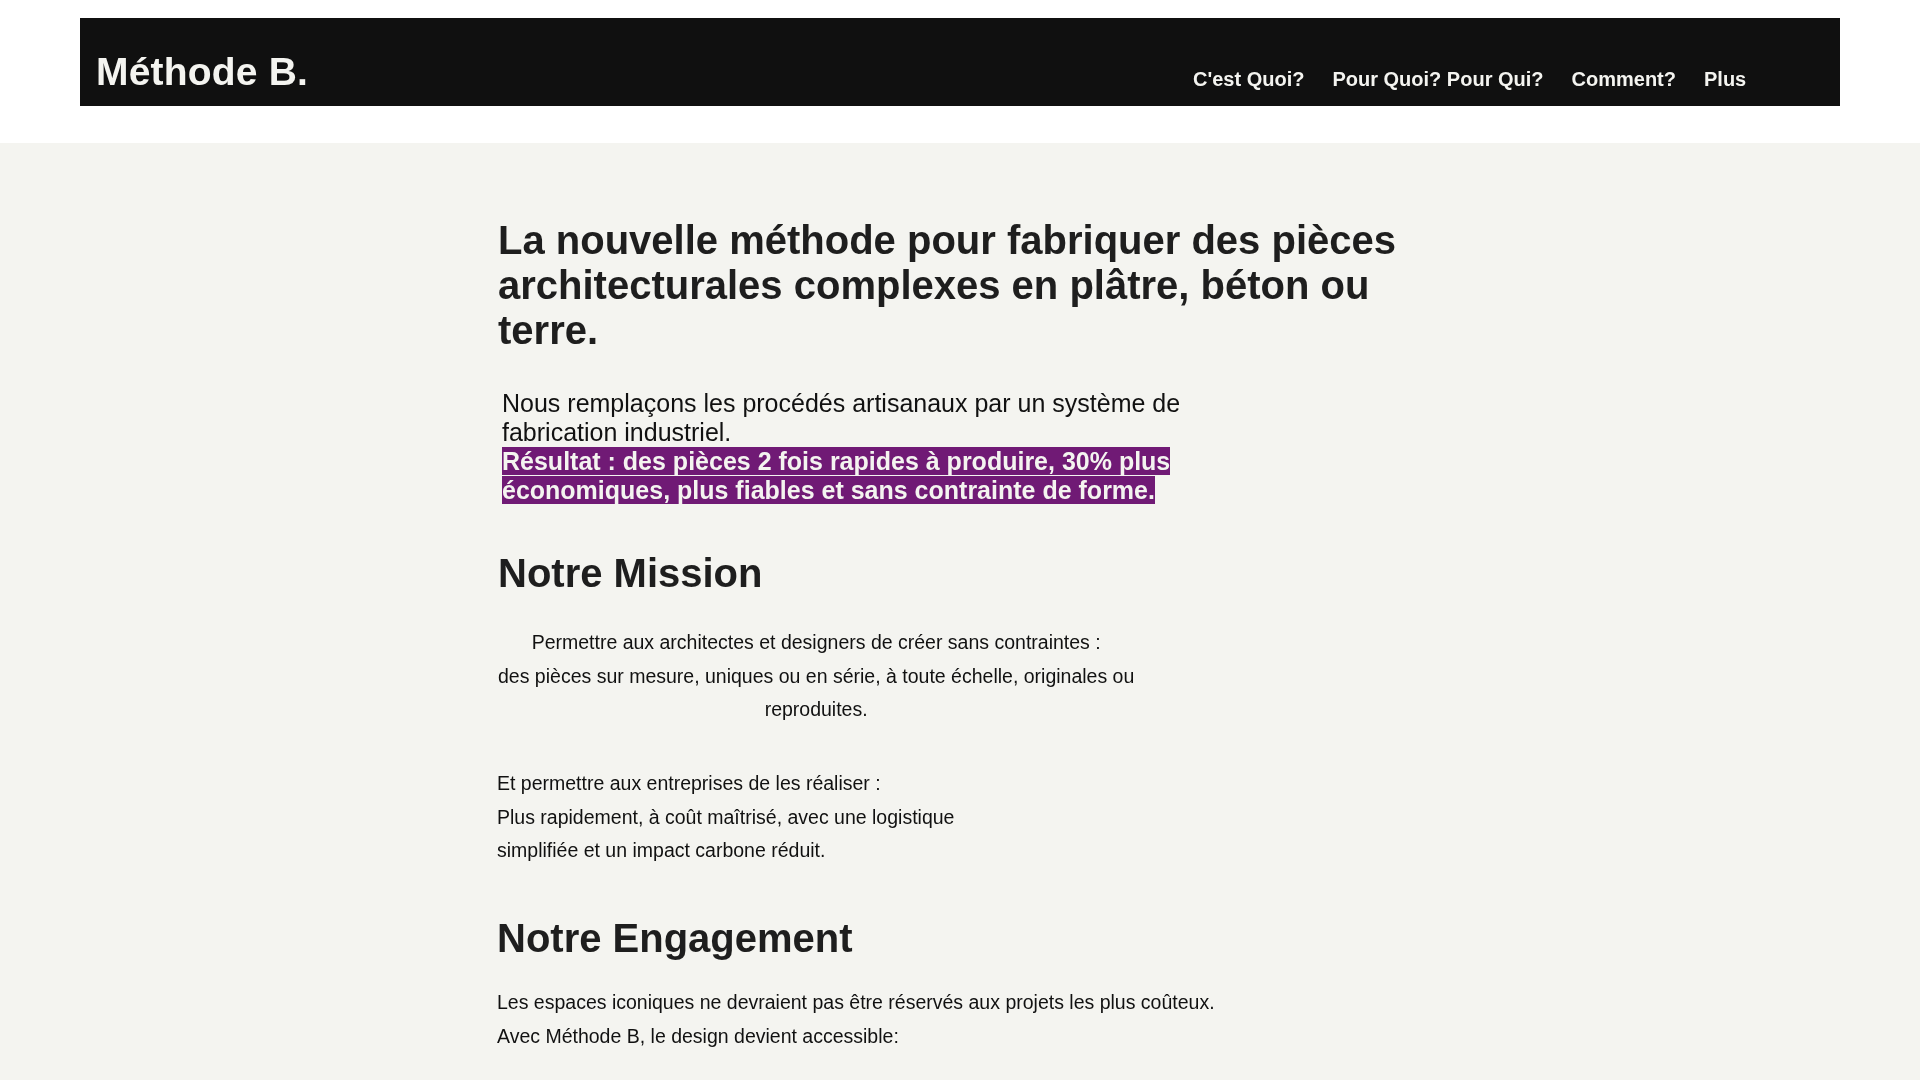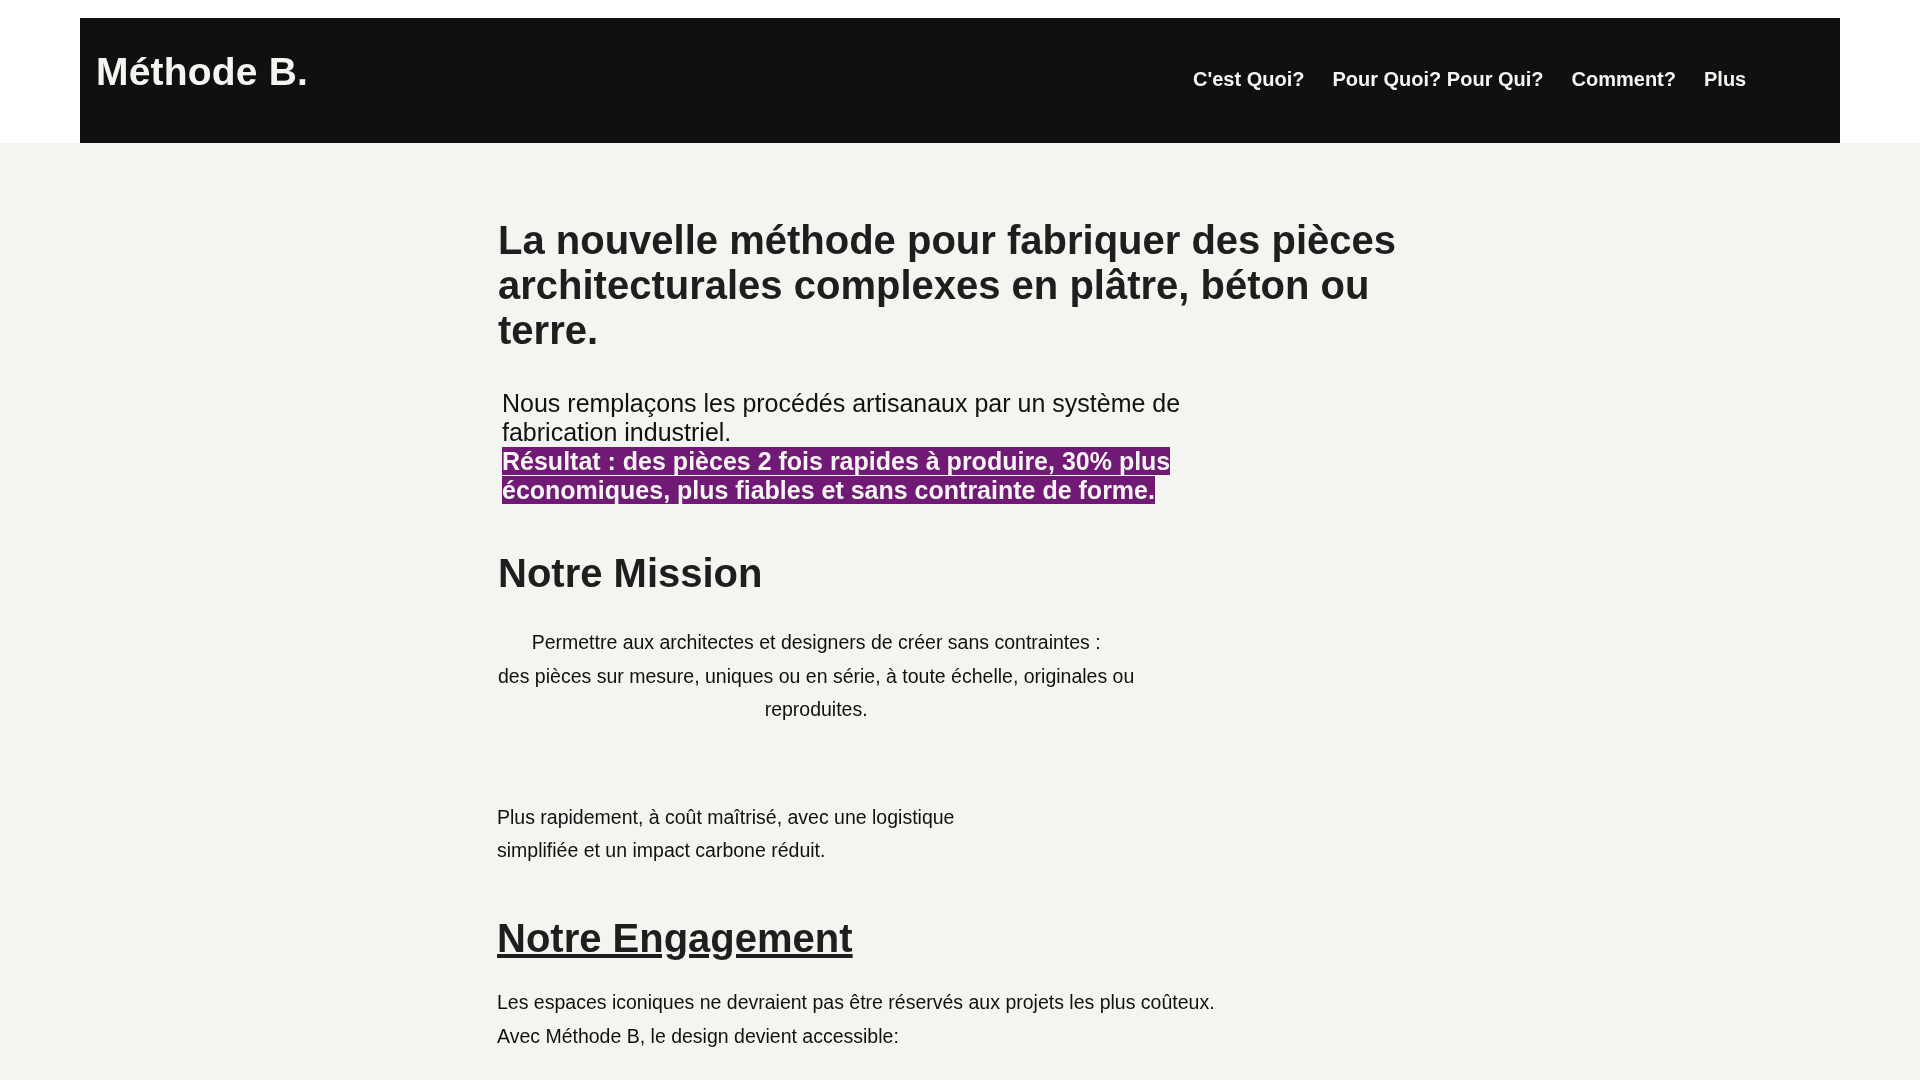--- a/index.html
+++ b/index.html
@@ -8,21 +8,21 @@
     background: #f4f4f0;
     font-family: "Liberation Sans", sans-serif;
     color: #1e1e1e;
     position: relative;
   }
   .top-strip {
     position: absolute; left: 0; top: 0; width: 1920px; height: 143px;
     background: #ffffff;
   }
   .header {
-    position: absolute; left: 80px; top: 18px; width: 1760px; height: 125px;
+    position: absolute; left: 80px; top: 18px; width: 1760px; height: 88px;
     background: #101010;
   }
   .brand {
     position: absolute; left: 16px; top: 32px;
     font-size: 39px; font-weight: bold; color: #f4f4f0;
     letter-spacing: 0.2px; text-decoration: none;
   }
   .nav {
     position: absolute; left: 1113px; top: 50px;
     display: flex; gap: 8px;
@@ -83,24 +83,24 @@
 
   <h2 style="top:550px;text-align:right;">Notre Mission</h2>
 
   <p class="para" style="top:626px;text-align:center;">
     <span>Permettre aux architectes et designers de créer sans contraintes :</span><br>
     <span>des pièces sur mesure, uniques ou en série, à toute échelle, originales ou</span><br>
     <span>reproduites.</span>
   </p>
 
   <p class="para" style="top:767px; left:-1px;">
-    <br>
+    <span>Et permettre aux entreprises de les réaliser :</span><br>
     <span>Plus rapidement, à coût maîtrisé, avec une logistique</span><br>
     <span>simplifiée et un impact carbone réduit.</span>
   </p>
 
-  <h2 style="top:915px; left:-1px;text-decoration:underline;">Notre Engagement</h2>
+  <h2 style="top:915px; left:-1px;">Notre Engagement</h2>
 
   <p class="para" style="top:986px; left:-1px;">
     <span>Les espaces iconiques ne devraient pas être réservés aux projets les plus coûteux.</span><br>
     <span>Avec Méthode B, le design devient accessible:</span>
   </p>
 </main>
 
 </body></html>

